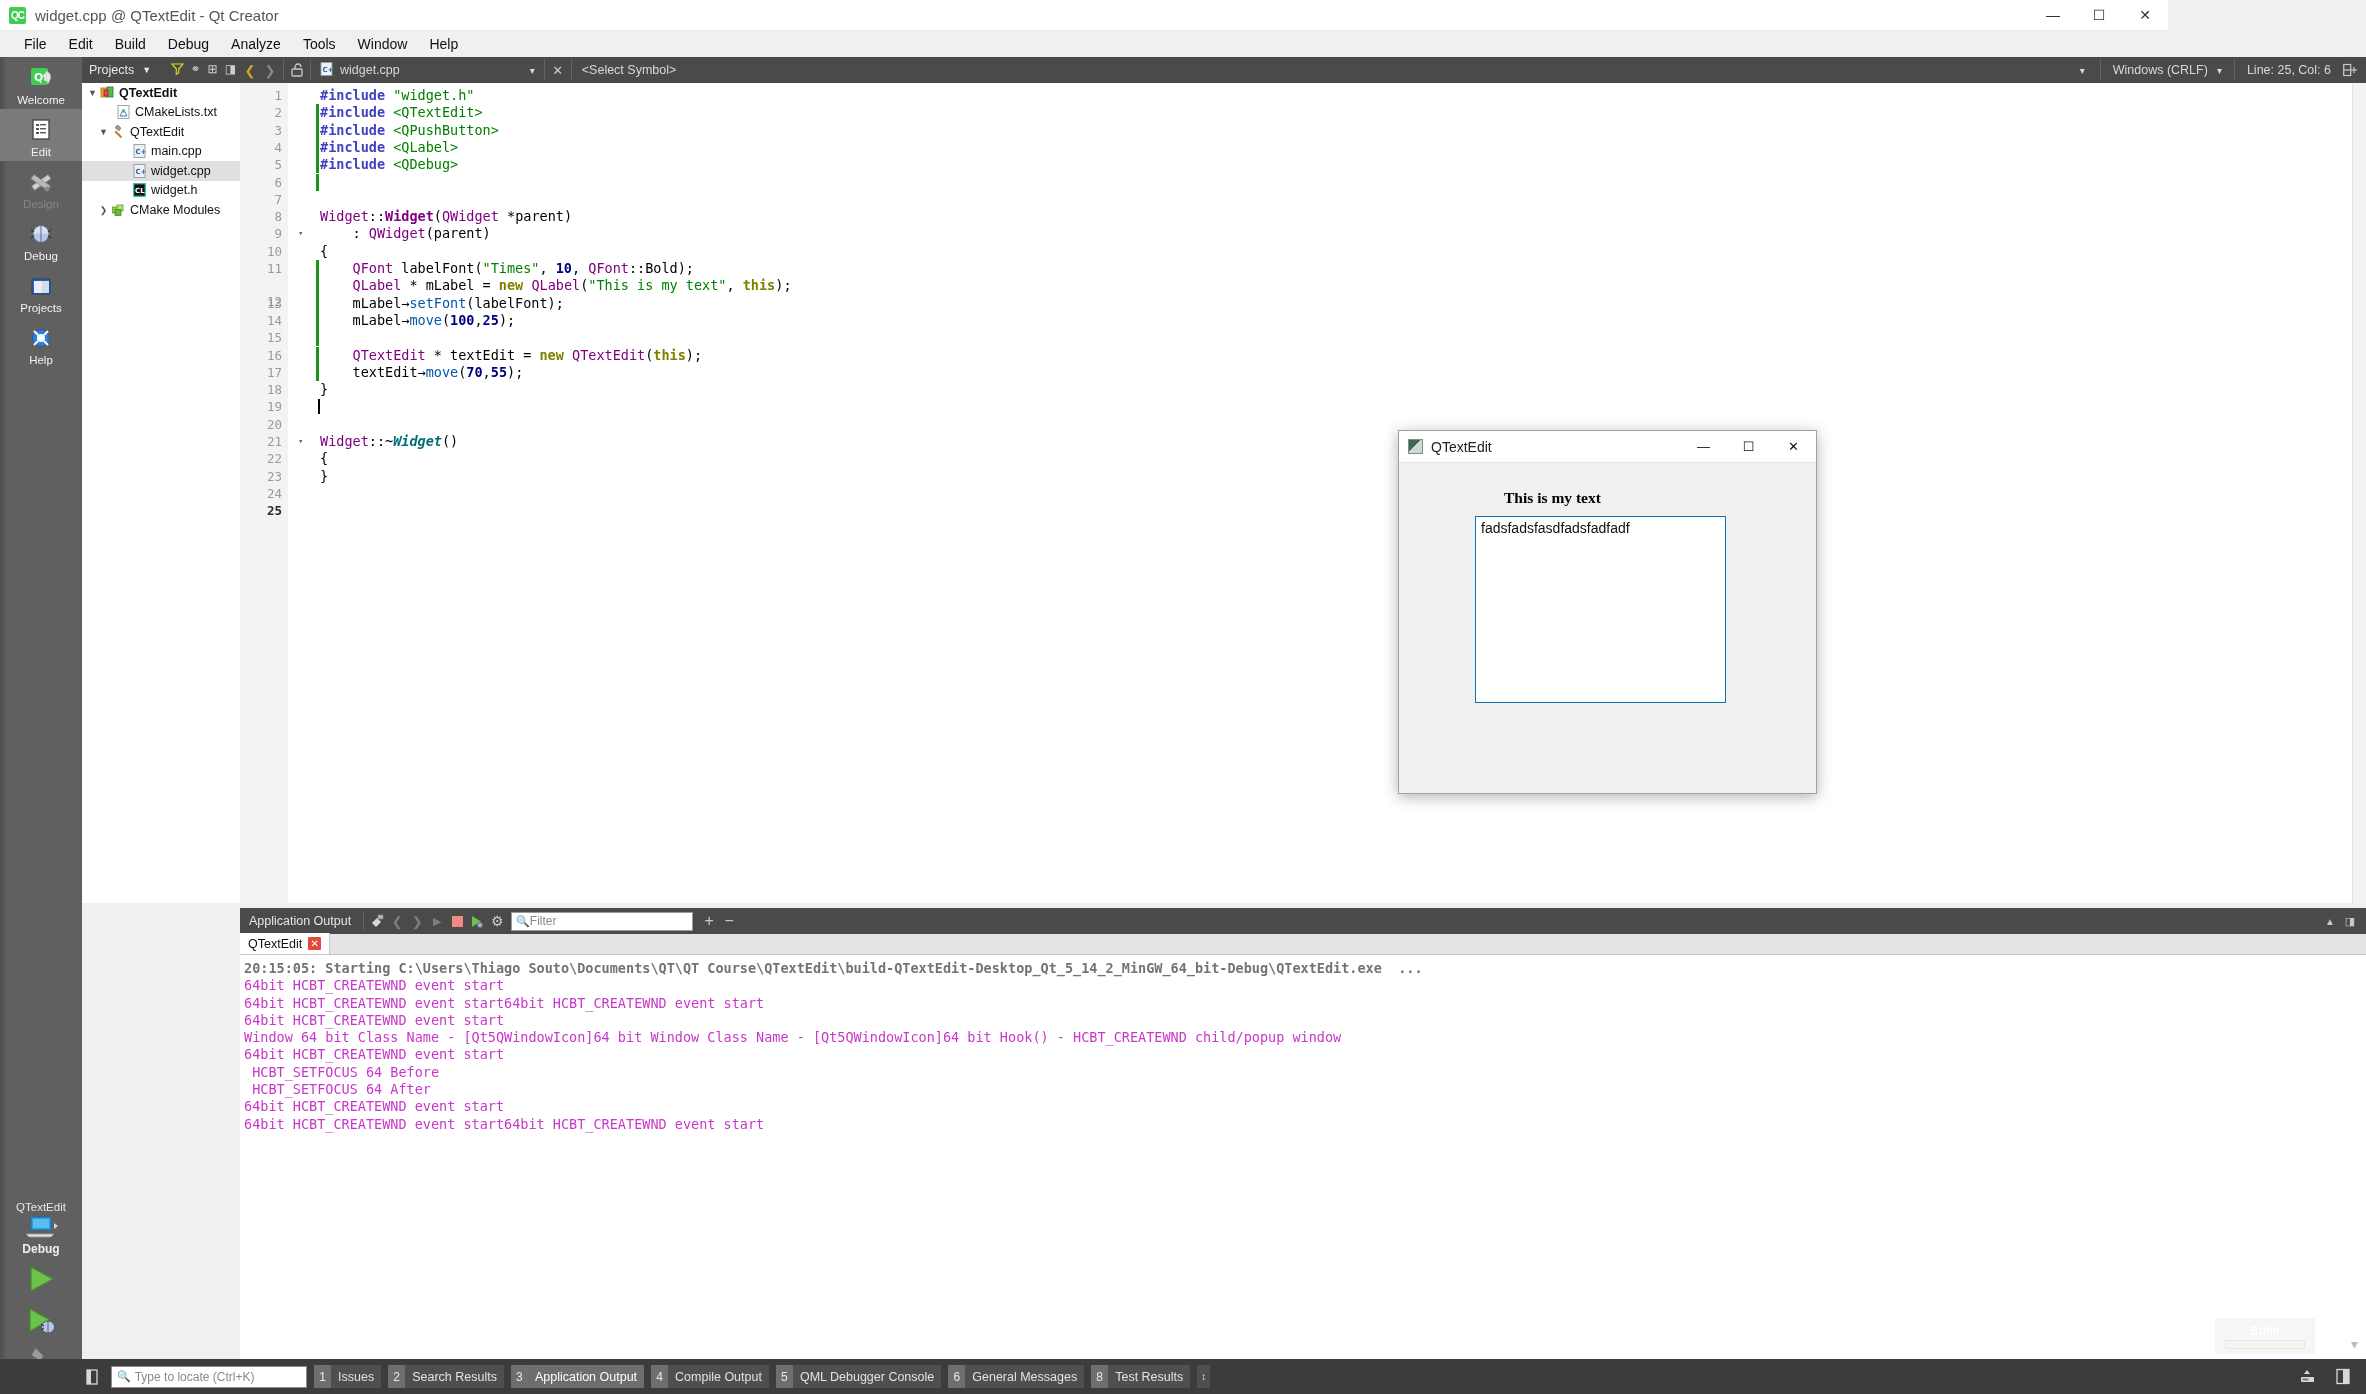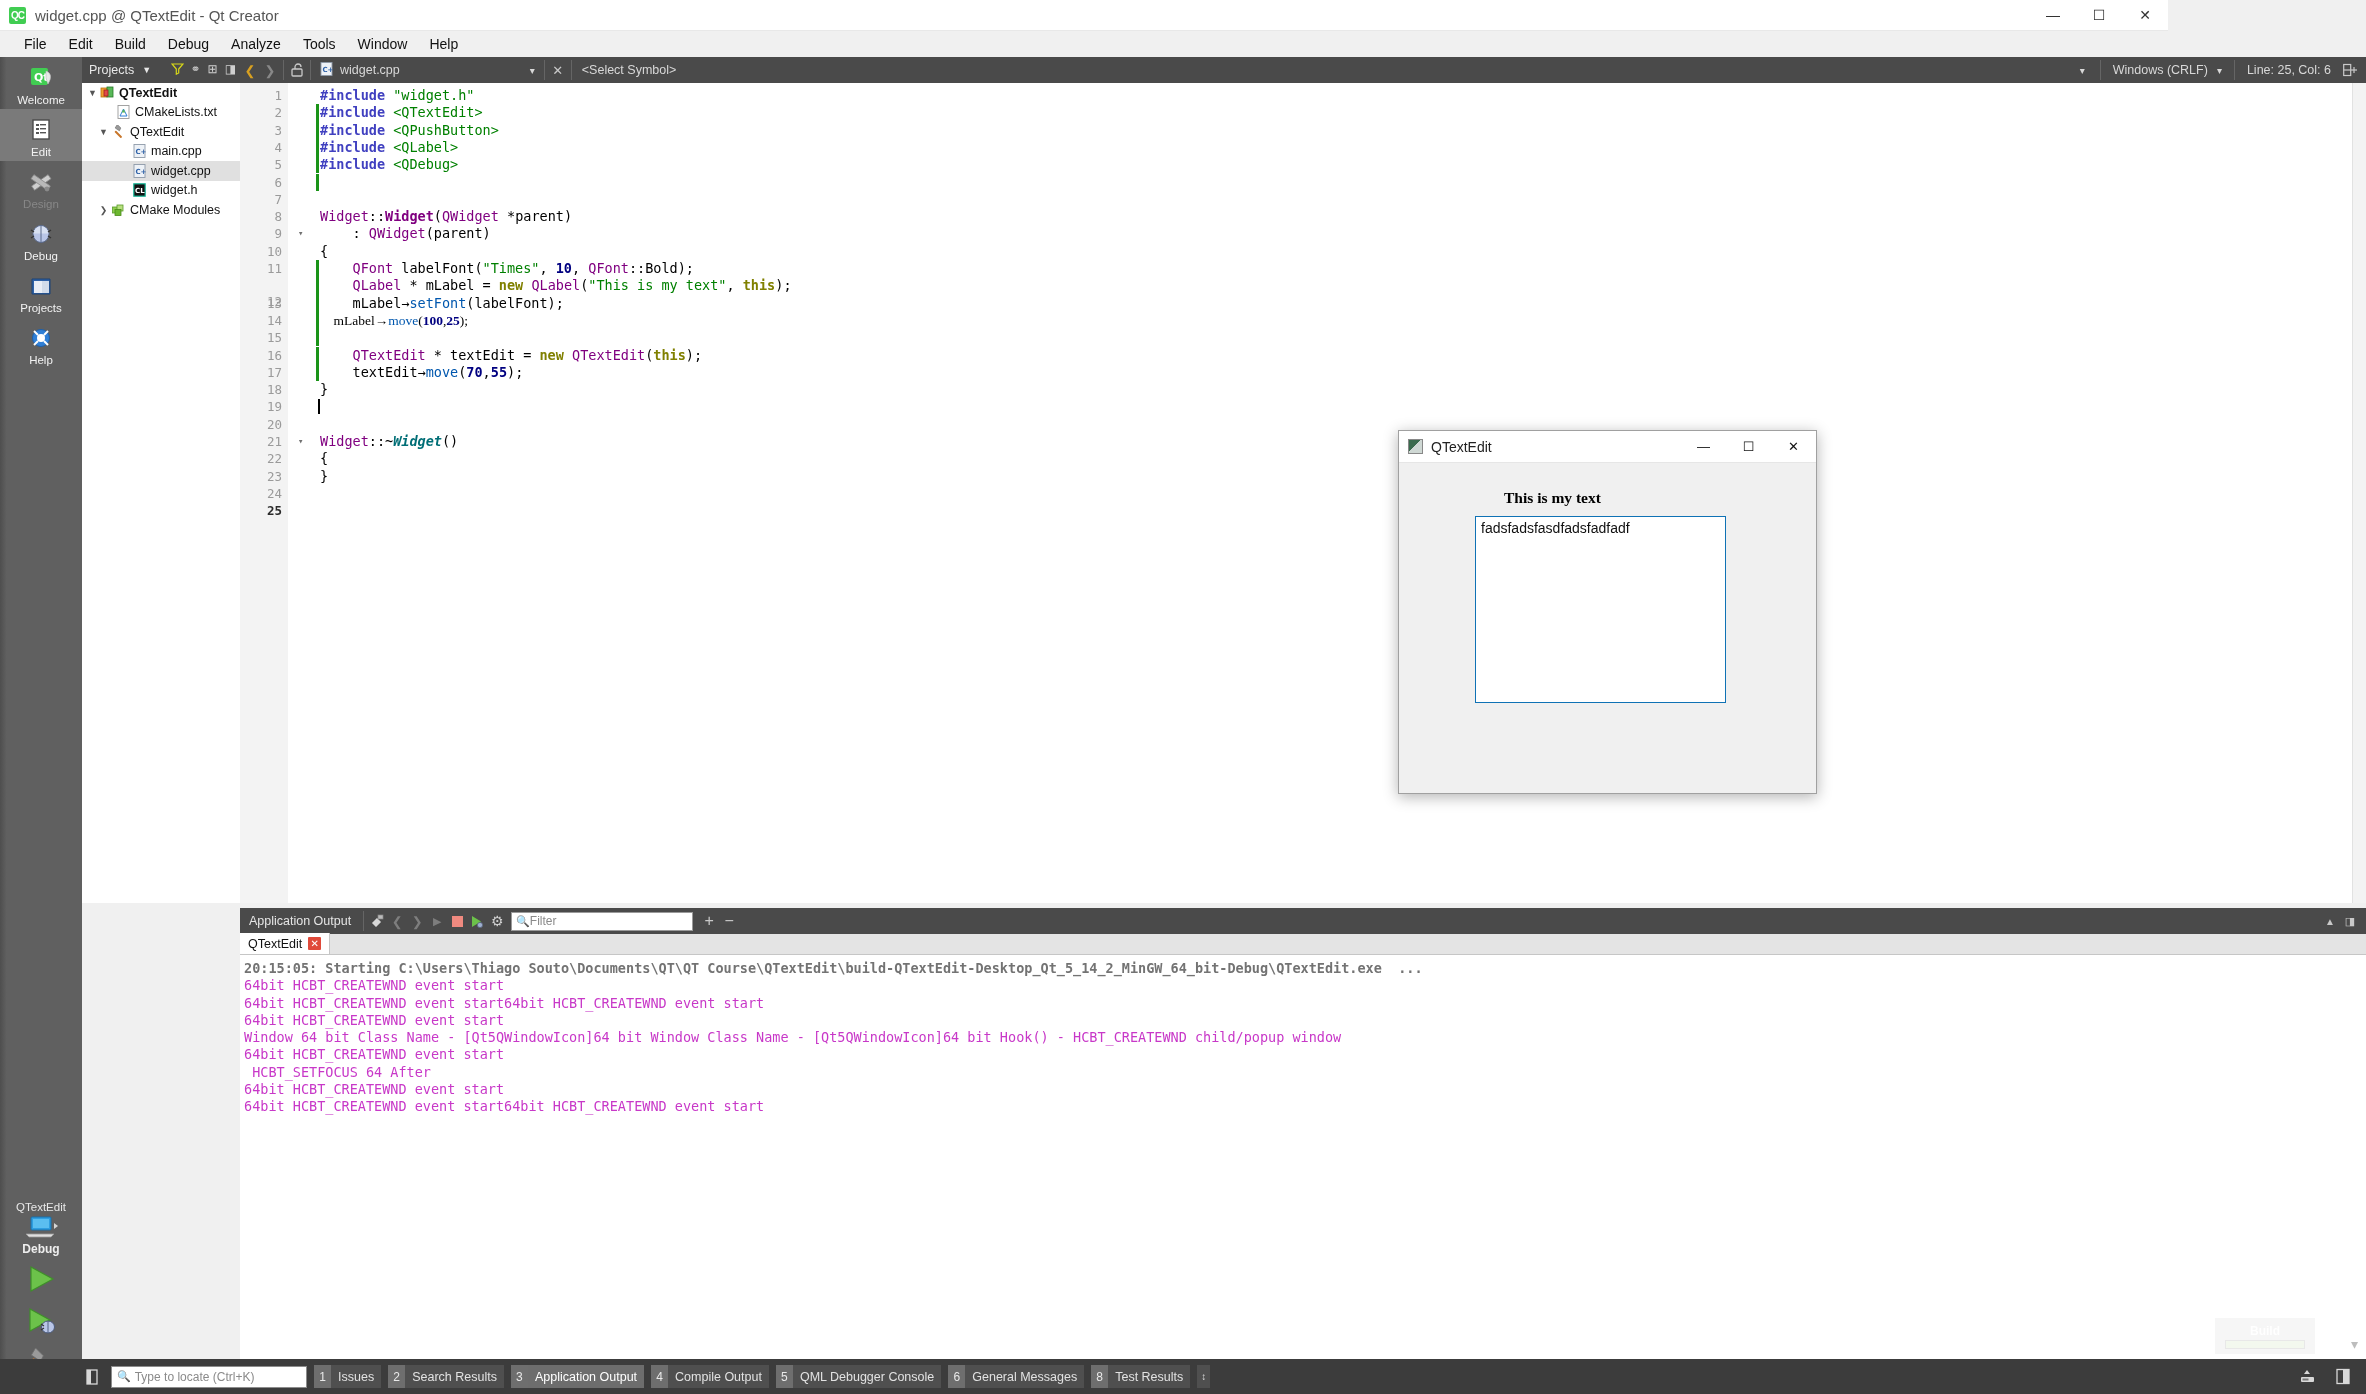--- a/index.html
+++ b/index.html
@@ -564,21 +564,21 @@
         <div class="chg" style="top: 177px; height: 17.3px;"></div>
         <div class="codeline cl" style="top: 177px;"><span class="op">    </span><span class="cls">QFont</span><span class="op"> labelFont(</span><span class="str">"Times"</span><span class="op">, </span><span class="num">10</span><span class="op">, </span><span class="cls">QFont</span><span class="op">::</span><span class="op">Bold</span><span class="op">);</span></div>
         <div class="lnum" style="top: 194.3px; left: 0px; line-height: 17.3px; margin-top: 16px;">12</div>
         <div class="chg" style="top: 194.3px; height: 17.3px;"></div>
         <div class="codeline cl" style="top: 194.3px;"><span class="op">    </span><span class="cls">QLabel</span><span class="op"> * mLabel = </span><span class="kw">new</span><span class="op"> </span><span class="cls">QLabel</span><span class="op">(</span><span class="str">"This is my text"</span><span class="op">, </span><span class="kw">this</span><span class="op">);</span></div>
         <div class="lnum" style="top: 211.6px; left: 0px; line-height: 17.3px;">13</div>
         <div class="chg" style="top: 211.6px; height: 17.3px;"></div>
         <div class="codeline cl" style="top: 211.6px;"><span class="op">    mLabel</span><span class="op">→</span><span class="fn">setFont</span><span class="op">(labelFont);</span></div>
         <div class="lnum" style="top: 228.9px; left: 0px; line-height: 17.3px;">14</div>
         <div class="chg" style="top: 228.9px; height: 17.3px;"></div>
-        <div class="codeline cl" style="top: 228.9px; font-family: Liberation Serif, serif;"><span class="op">    mLabel</span><span class="op">→</span><span class="fn">move</span><span class="op">(</span><span class="num">100</span><span class="op">,</span><span class="num">25</span><span class="op">);</span></div>
+        <div class="codeline cl" style="top: 228.9px;"><span class="op">    mLabel</span><span class="op">→</span><span class="fn">move</span><span class="op">(</span><span class="num">100</span><span class="op">,</span><span class="num">25</span><span class="op">);</span></div>
         <div class="lnum" style="top: 246.2px; left: 0px; line-height: 17.3px;">15</div>
         <div class="chg" style="top: 246.2px; height: 17.3px;"></div>
         <div class="codeline cl" style="top: 246.2px;"></div>
         <div class="lnum" style="top: 263.5px; left: 0px; line-height: 17.3px;">16</div>
         <div class="chg" style="top: 263.5px; height: 17.3px;"></div>
         <div class="codeline cl" style="top: 263.5px;"><span class="op">    </span><span class="cls">QTextEdit</span><span class="op"> * textEdit = </span><span class="kw">new</span><span class="op"> </span><span class="cls">QTextEdit</span><span class="op">(</span><span class="kw">this</span><span class="op">);</span></div>
         <div class="lnum" style="top: 280.8px; left: 0px; line-height: 17.3px;">17</div>
         <div class="chg" style="top: 280.8px; height: 17.3px;"></div>
         <div class="codeline cl" style="top: 280.8px;"><span class="op">    textEdit</span><span class="op">→</span><span class="fn">move</span><span class="op">(</span><span class="num">70</span><span class="op">,</span><span class="num">55</span><span class="op">);</span></div>
         <div class="lnum" style="top: 298.1px; left: 0px; line-height: 17.3px;">18</div>
@@ -647,20 +647,21 @@
   </div>
 
   <div class="out-body">
     <div id="out-lines">
         <div class="ol start">20:15:05: Starting C:\Users\Thiago Souto\Documents\QT\QT Course\QTextEdit\build-QTextEdit-Desktop_Qt_5_14_2_MinGW_64_bit-Debug\QTextEdit.exe  ...</div>
         <div class="ol">64bit HCBT_CREATEWND event start</div>
         <div class="ol">64bit HCBT_CREATEWND event start64bit HCBT_CREATEWND event start</div>
         <div class="ol">64bit HCBT_CREATEWND event start</div>
         <div class="ol">Window 64 bit Class Name - [Qt5QWindowIcon]64 bit Window Class Name - [Qt5QWindowIcon]64 bit Hook() - HCBT_CREATEWND child/popup window</div>
         <div class="ol">64bit HCBT_CREATEWND event start</div>
+        <div class="ol"> HCBT_SETFOCUS 64 Before</div>
         <div class="ol"> HCBT_SETFOCUS 64 After</div>
         <div class="ol">64bit HCBT_CREATEWND event start</div>
         <div class="ol">64bit HCBT_CREATEWND event start64bit HCBT_CREATEWND event start</div>
       </div>
   </div>
 
   <div class="appwin">
     <div class="appwin-title">
       <div class="appwin-ico"></div>
       <div class="appwin-name">QTextEdit</div>

